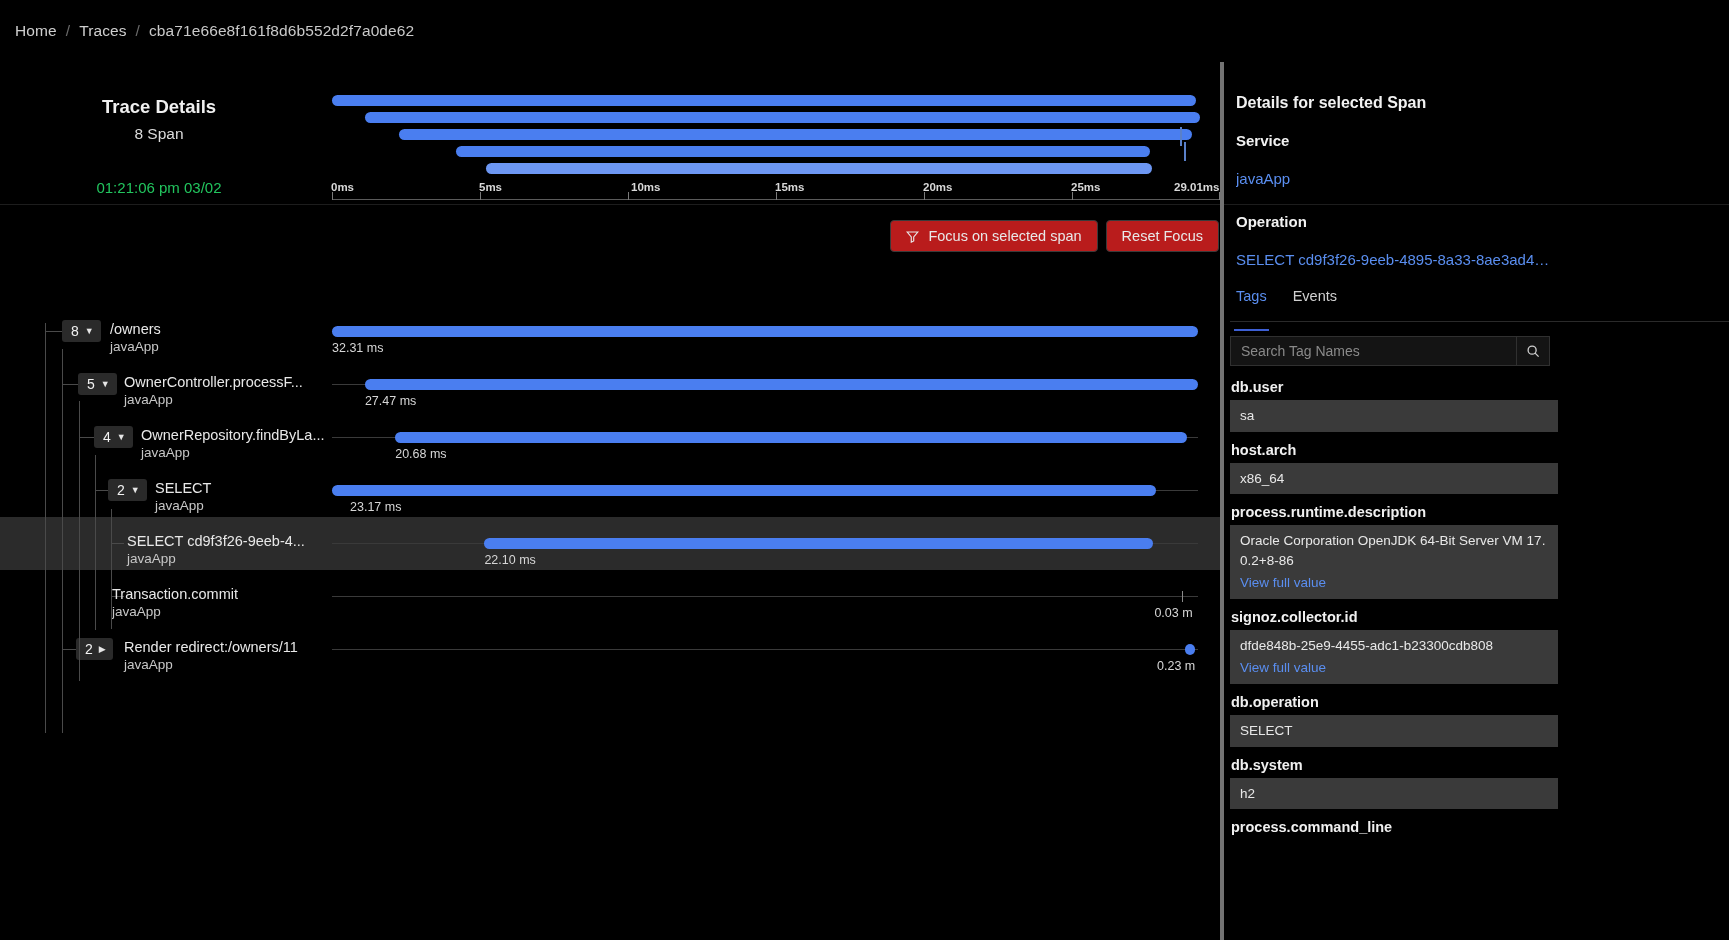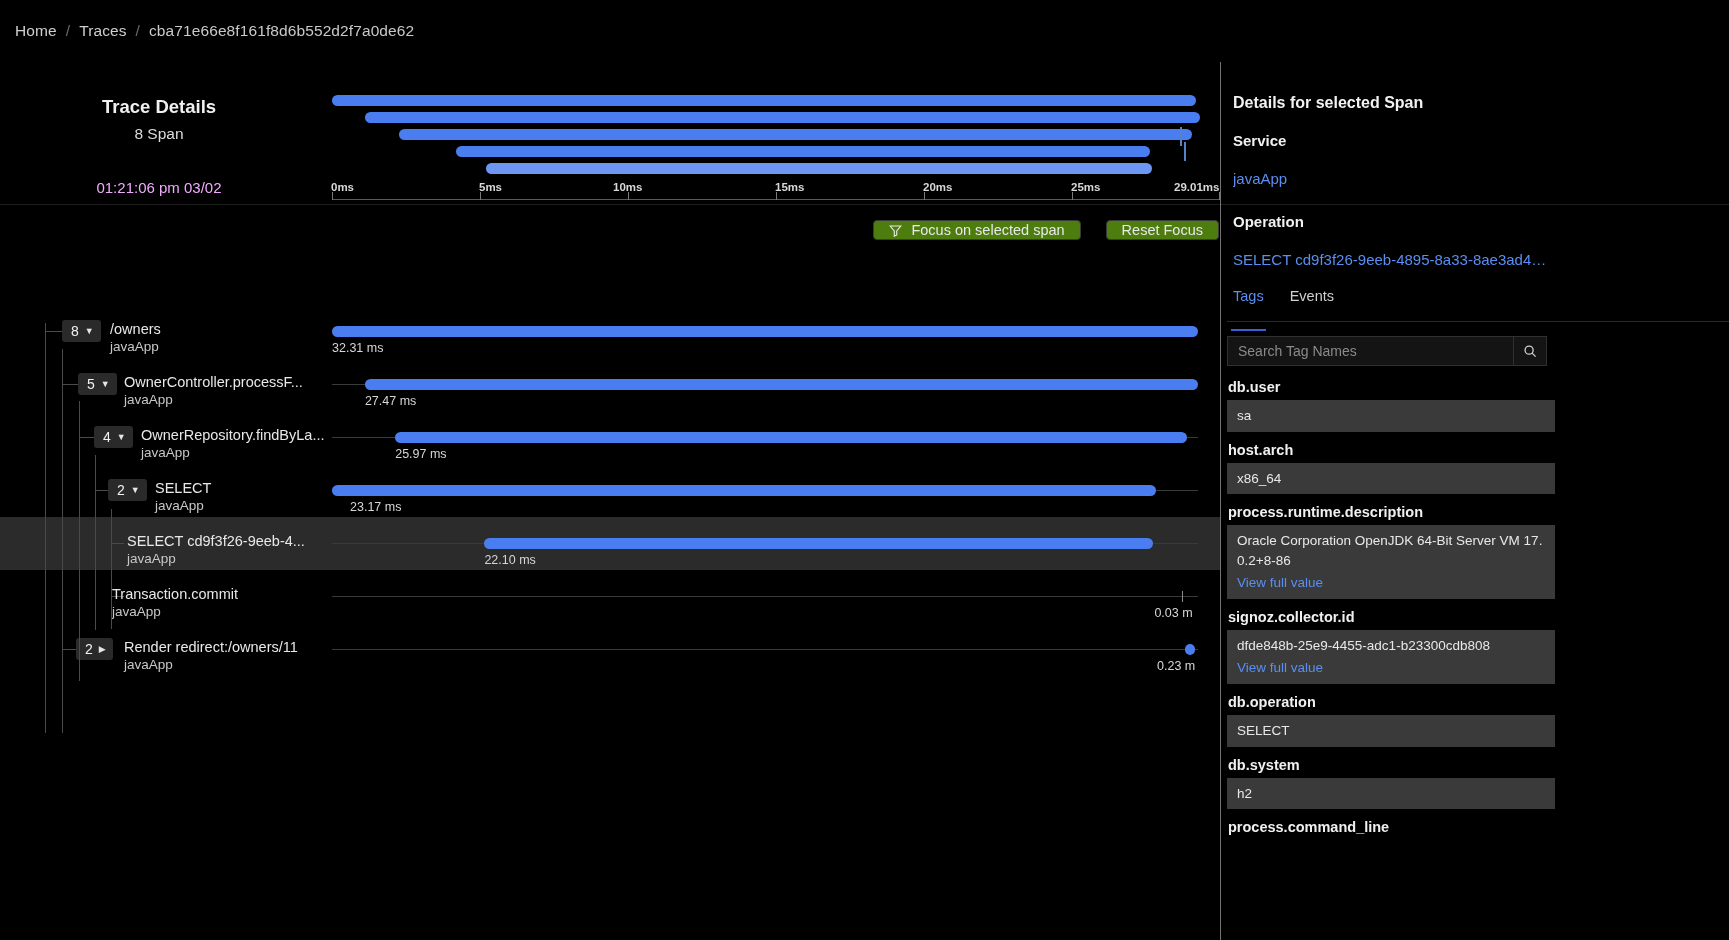--- a/index.html
+++ b/index.html
@@ -41,21 +41,21 @@
   .trace-title {
     position: absolute; left: 0; top: 34px; width: 318px;
     font-size: 18.5px; font-weight: bold; color: #f0f0f0;
   }
   .trace-spans {
     position: absolute; left: 0; top: 63px; width: 318px;
     font-size: 15.5px; color: #dcdcdc;
   }
   .trace-time {
     position: absolute; left: 0; top: 117px; width: 318px;
-    font-size: 15px; color: #f0abfc;
+    font-size: 15px; color: #22c55e;
   }
 
   
   .minimap {
     position: absolute; left: 332px; top: 0;
     width: 888px; height: 143px;
   }
   .mm-bar {
     position: absolute; height: 11px;
     background: #4a7ef0; border-radius: 6px;
@@ -81,25 +81,24 @@
     white-space: nowrap;
   }
 
   
   .focus-bar {
     position: absolute; right: 510px; top: 220px;
     display: flex; gap: 8px; align-items: center;
   }
   .btn {
     display: inline-flex; align-items: center; gap: 9px;
-    height: 20px; padding: 0 15px;
-    background: #4d7c0f; border: 1px solid #3a3a3a; border-radius: 4px;
+    height: 32px; padding: 0 15px;
+    background: #b91c1c; border: 1px solid #3a3a3a; border-radius: 4px;
     color: #e8e8e8; font-size: 14.5px; cursor: pointer;
     white-space: nowrap;
-    margin-left: 17px;
   }
   .funnel { width: 13px; height: 13px; display: inline-block; }
 
   
   .tree {
     position: absolute; left: 0; top: 305px;
     width: 1220px; height: 470px;
   }
   .row {
     position: absolute; left: 0; width: 1220px; height: 53px;
@@ -145,21 +144,21 @@
     font-size: 12.5px; color: #d6d6d6; white-space: nowrap;
   }
   .tr-endtick {
     position: absolute; width: 1px; height: 11px; background: #8a8a8a;
   }
 
   
   .details {
     position: absolute; right: 0; top: 62px;
     width: 509px; height: 878px;
-    border-left: 1px solid #737373;
+    border-left: 4px solid #737373;
     overflow: hidden;
   }
   .d-title {
     position: absolute; left: 12px; top: 32px;
     font-size: 16px; font-weight: bold; color: #f2f2f2;
   }
   .d-label {
     font-size: 15px; font-weight: bold; color: #f2f2f2;
   }
   .d-link {
@@ -255,21 +254,21 @@
         <div class="mm-tickline" style="left: 848.04px; top: 65px; height: 19px;"></div>
         <div class="mm-tickline" style="left: 851.592px; top: 80px; height: 19px;"></div>
       </div>
     <div class="axis" id="axis">
       <div class="axis-line"></div>
     <div class="axis-tick" style="left: 0px;"></div>
         <div class="axis-label" style="left: -1px;">0ms</div>
         <div class="axis-tick" style="left: 148px;"></div>
         <div class="axis-label" style="left: 147px;">5ms</div>
         <div class="axis-tick" style="left: 296px;"></div>
-        <div class="axis-label" style="left: 281px; text-align: center;">10ms</div>
+        <div class="axis-label" style="left: 299px; text-align: center;">10ms</div>
         <div class="axis-tick" style="left: 444px;"></div>
         <div class="axis-label" style="left: 443px;">15ms</div>
         <div class="axis-tick" style="left: 592px;"></div>
         <div class="axis-label" style="left: 591px;">20ms</div>
         <div class="axis-tick" style="left: 740px;"></div>
         <div class="axis-label" style="left: 739px;">25ms</div>
         <div class="axis-tick" style="left: 887px;"></div>
         <div class="axis-label" style="left: 842px;">29.01ms</div>
       </div>
   </div>
@@ -316,21 +315,21 @@
       <div class="row" style="top: 106px;">
         <div class="elbow-h" style="left: 79px; width: 15px; top: 26px;"></div>
         <div class="badge" style="left: 94px; top: 15px;">
           <span>4</span>
           <span class="chev">▼</span>
         </div>
         <div class="span-name" style="left: 141px; top: 16px;">OwnerRepository.findByLa...</div>
         <div class="span-svc" style="left: 141px; top: 34px;">javaApp</div>
         <div class="tr-track" style="top: 26px;"></div>
         <div class="tr-bar" style="left: 395.218px; width: 791.524px; top: 21px;"></div>
-        <div class="tr-dur" style="left: 395.218px; top: 36px;">25.97 ms</div>
+        <div class="tr-dur" style="left: 395.218px; top: 36px;">20.68 ms</div>
       </div>
       <div class="row" style="top: 159px;">
         <div class="elbow-h" style="left: 95px; width: 13px; top: 26px;"></div>
         <div class="badge" style="left: 108px; top: 15px;">
           <span>2</span>
           <span class="chev">▼</span>
         </div>
         <div class="span-name" style="left: 155px; top: 16px;">SELECT</div>
         <div class="span-svc" style="left: 155px; top: 34px;">javaApp</div>
         <div class="tr-track" style="top: 26px;"></div>

